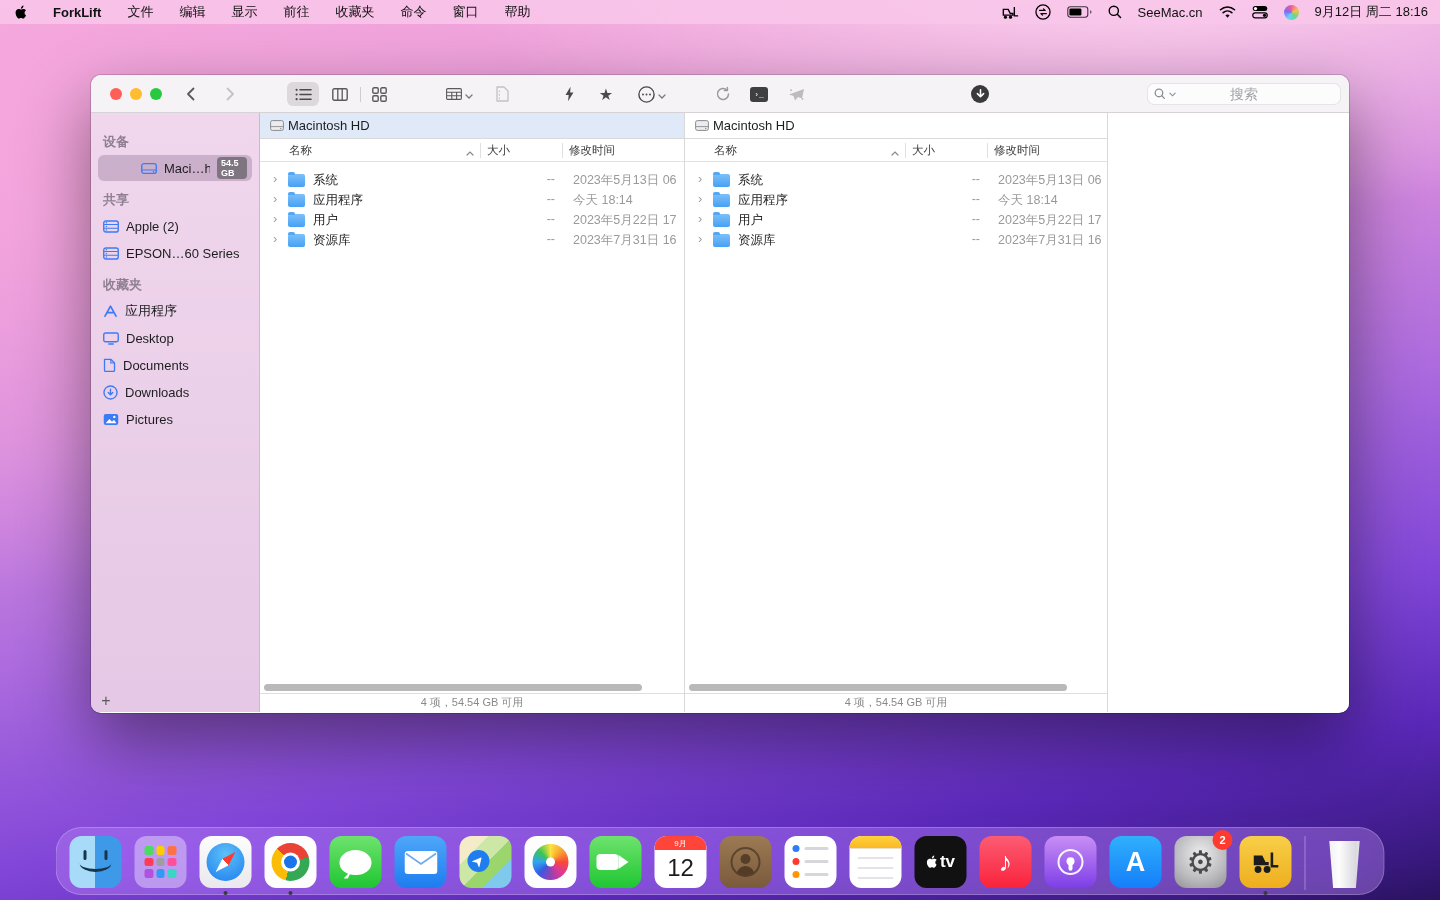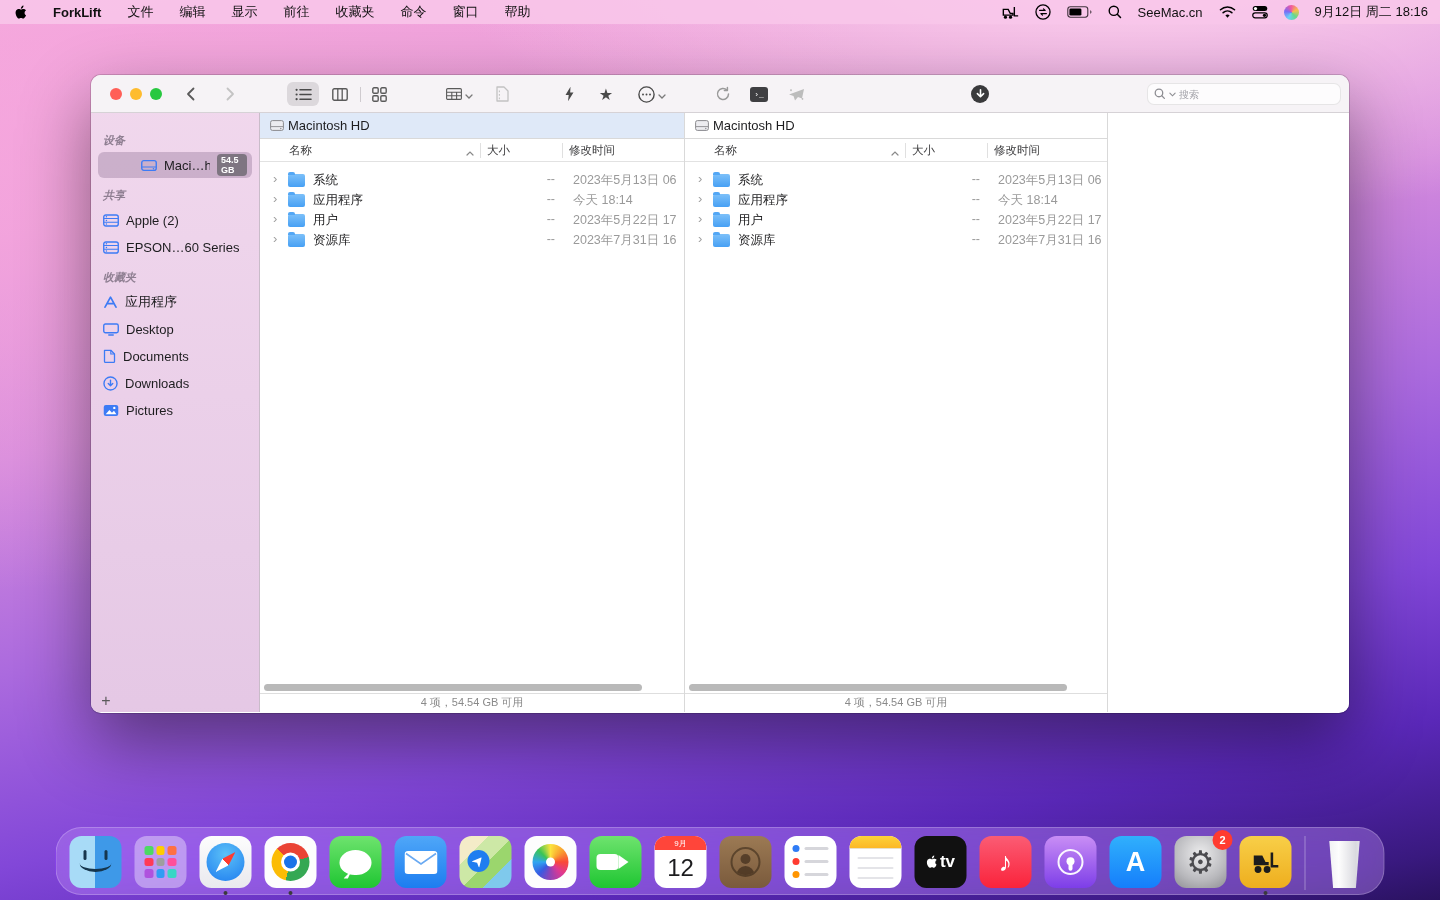--- a/index.html
+++ b/index.html
@@ -47,33 +47,33 @@
   .tb-sep{ position:absolute; top:12px; width:1px; height:15px; background:#cfcbcf; }
   .chev-dn{ margin-left:3px; }
   .term-chip{ width:18px; height:15px; background:#3f3f42; border-radius:3px; color:#fff; font-size:8px;
     display:flex; align-items:center; justify-content:center; font-family:"Liberation Mono",monospace; }
   .dl-chip{ width:18px; height:18px; background:#3a3a3c; border-radius:50%; display:flex; align-items:center; justify-content:center; }
   .searchbox{
     position:absolute; right:8px; top:8px; width:194px; height:22px;
     background:rgba(255,255,255,.75); border:1px solid rgba(0,0,0,.09); border-radius:7px;
     display:flex; align-items:center; padding:0 6px; gap:3px;
   }
-  .searchbox input{ border:none; outline:none; background:transparent; width:130px; font-size:10px; color:#1d4ed8; }
+  .searchbox input{ border:none; outline:none; background:transparent; width:130px; font-size:14px; color:#1d4ed8;text-align:center; }
   .searchbox input::placeholder{ color:#a2a2a8; }
 
   
   .winbody{ display:flex; height:599px; }
 
   
   .sidebar{
     width:169px; flex:0 0 169px; position:relative;
     background:linear-gradient(180deg, rgba(240,214,236,.97), rgba(228,198,228,.97));
     border-right:1px solid #c9bcc9; padding-top:10px; font-size:13px; color:#1d1d1f;
   }
-  .sb-title{ font-size:11px; font-weight:bold; color:#8f7f92; margin:10px 4px 4px 12px;font-style:italic; }
+  .sb-title{ font-size:13px; font-weight:bold; color:#8f7f92; margin:10px 4px 4px 12px; }
   .sb-item{ display:flex; align-items:center; gap:7px; height:26px; margin:1px 7px; padding:0 5px; border-radius:6px; }
   .sb-item.selected{ background:rgba(118,88,126,.30);padding-left:43px; }
   .sb-item svg{ flex:0 0 auto; }
   .sb-label{ white-space:nowrap; overflow:hidden; }
   .sb-badge{ margin-left:auto; background:rgba(108,104,112,.82); color:#fff; font-size:9px; padding:1px 4px; border-radius:4px; font-weight:bold; }
   .sb-add{ position:absolute; left:6px; bottom:2px; font-size:16px; color:#5a5a5a; width:18px; height:18px; text-align:center; line-height:18px; }
 
   
   .pane{ position:relative; display:flex; flex-direction:column; background:#fff; border-right:1px solid #d9d9d9; }
   .pane1{ width:425px; flex:0 0 425px; }

